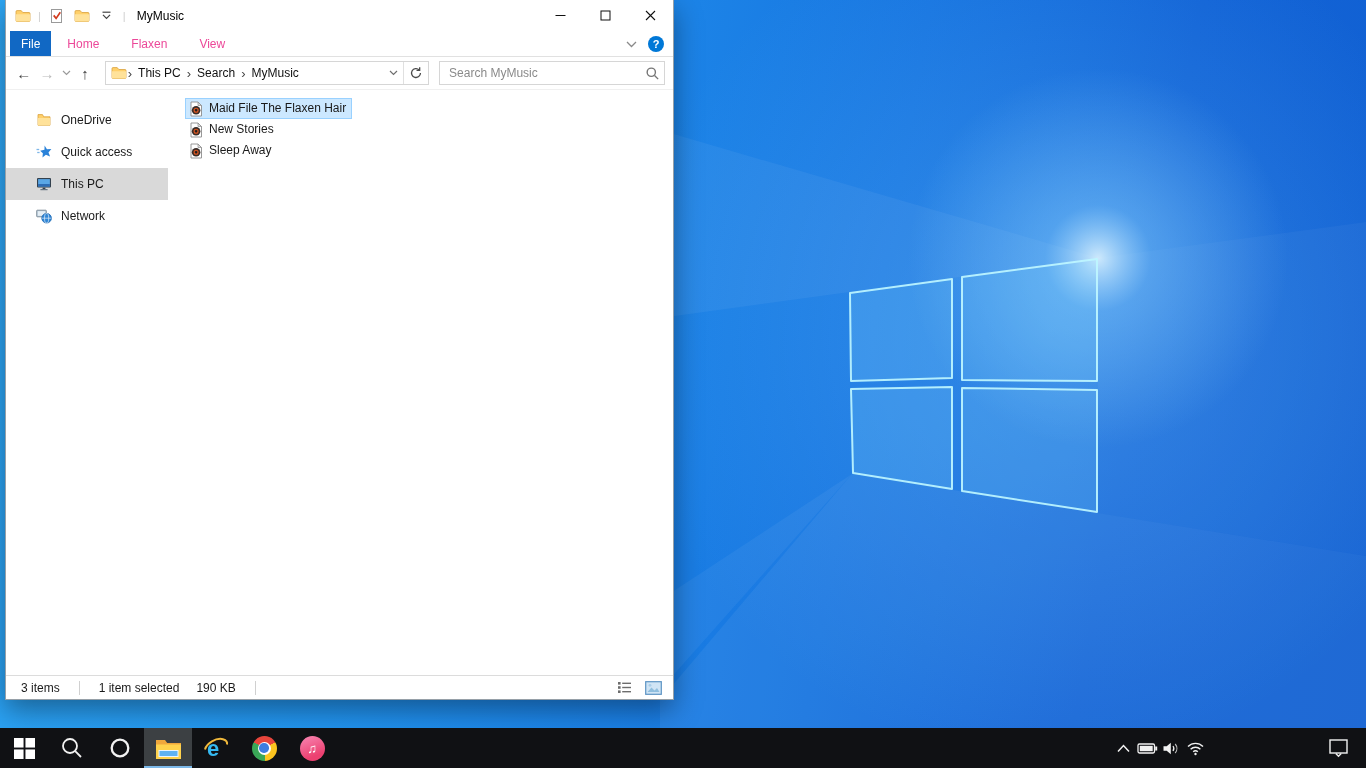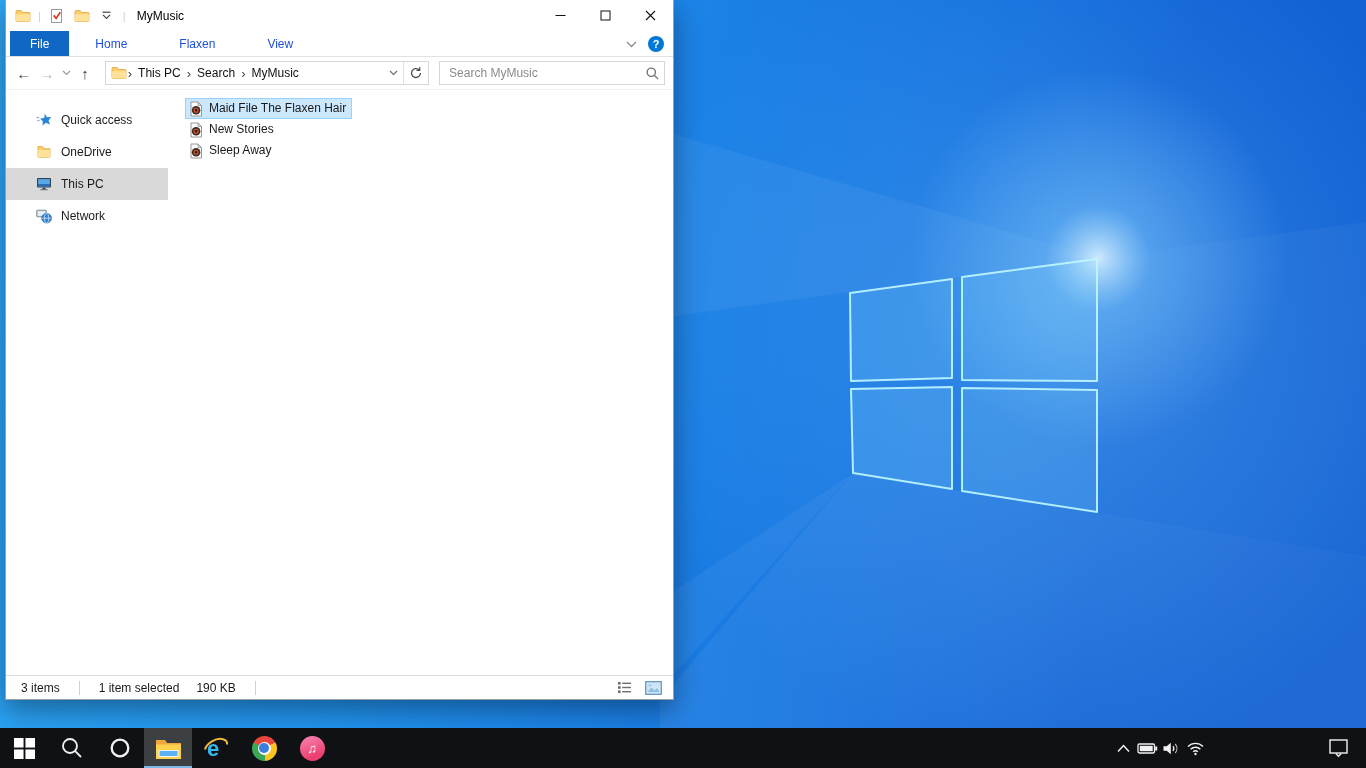--- a/index.html
+++ b/index.html
@@ -25,22 +25,22 @@
   .titlebar{height:31px;display:flex;align-items:center;padding:0 0 0 9px;flex:none;}
   .qat{display:flex;align-items:center;gap:7px;}
   .qat .sep{color:#cfcfcf;font-size:11px;}
   .icon16{width:16px;height:16px;display:block;}
   .qat-btn{display:grid;place-items:center;width:18px;height:20px;}
   .title-text{margin-left:4px;color:#000;}
   .win-controls{margin-left:auto;display:flex;height:31px;}
   .win-btn{width:45px;height:31px;display:grid;place-items:center;}
   
   .ribbon{height:25px;display:flex;align-items:stretch;padding-left:4px;border-bottom:1px solid #e1e1e1;flex:none;position:relative;}
-  .rtab{display:flex;align-items:center;padding:0 26px;color:#1d4ed8;}
-  .rtab.file{background:var(--file-tab-blue,#1168c4);color:#fff;padding:0 20px;}
+  .rtab{display:flex;align-items:center;padding:0 16px;color:#ec4899;}
+  .rtab.file{background:var(--file-tab-blue,#1168c4);color:#fff;padding:0 11px;}
   .ribbon-right{position:absolute;right:9px;top:0;height:100%;display:flex;align-items:center;gap:11px;}
   .help-circle{width:16px;height:16px;border-radius:50%;background:var(--help-blue,#0078d7);color:#fff;
     font-size:11px;font-weight:bold;display:grid;place-items:center;}
   
   .toolbar{height:32px;display:flex;align-items:center;padding:0 8px 0 6px;flex:none;border-bottom:1px solid #f0f0f0;}
   .nav-btn{width:24px;height:26px;display:grid;place-items:center;font-size:15px;line-height:1;}
   .nav-btn.small{width:15px;}
   .nav-back{color:#3f3f3f;}
   .nav-fwd{color:#b9b9b9;}
   .nav-up{color:#3f3f3f;}
@@ -232,34 +232,34 @@
           <line x1="10.2" y1="10.2" x2="14" y2="14" stroke="#767676" stroke-width="1.5"></line>
         </svg>
       </span>
     </div>
   </div>
 
   <div class="wbody">
     <div class="sidebar">
       <div class="side-item">
         <svg class="icon16" viewBox="0 0 16 16">
+          <path d="M2 2.6h4.5l1.2 2.2H14v8.4H2z" fill="#ffd06a" stroke="#d9a23f" stroke-width="0.8"></path>
+          <path d="M2 6h12v7.2H2z" fill="#ffe29a"></path>
+        </svg>
+        <span>OneDrive</span>
+      </div>
+      <div class="side-item">
+        <svg class="icon16" viewBox="0 0 16 16">
           <g transform="rotate(-8 9 8)">
             <path d="M9.5 1.5l1.8 4.1 4.4.4-3.3 2.9 1 4.3-3.9-2.3-3.8 2.3 1-4.3L4.4 6l4.4-.4z" fill="#2a82d9"></path>
           </g>
           <line x1="0.5" y1="5.5" x2="3.2" y2="5.5" stroke="#7db6e8" stroke-width="1.3"></line>
           <line x1="1.2" y1="8.5" x2="3.6" y2="8.5" stroke="#7db6e8" stroke-width="1.3"></line>
         </svg>
         <span>Quick access</span>
-      </div>
-      <div class="side-item">
-        <svg class="icon16" viewBox="0 0 16 16">
-          <path d="M2 2.6h4.5l1.2 2.2H14v8.4H2z" fill="#ffd06a" stroke="#d9a23f" stroke-width="0.8"></path>
-          <path d="M2 6h12v7.2H2z" fill="#ffe29a"></path>
-        </svg>
-        <span>OneDrive</span>
       </div>
       <div class="side-item selected">
         <svg class="icon16" viewBox="0 0 16 16">
           <rect x="1" y="2" width="14" height="9.6" rx="1" fill="#33414e"></rect>
           <rect x="2.1" y="3.1" width="11.8" height="7.4" fill="#5aa7e6"></rect>
           <rect x="2.1" y="8" width="11.8" height="2.5" fill="#2d6cb4"></rect>
           <rect x="6.6" y="11.6" width="2.8" height="1.5" fill="#33414e"></rect>
           <rect x="4.4" y="13.1" width="7.2" height="1.1" fill="#5b6b78"></rect>
         </svg>
         <span>This PC</span>

